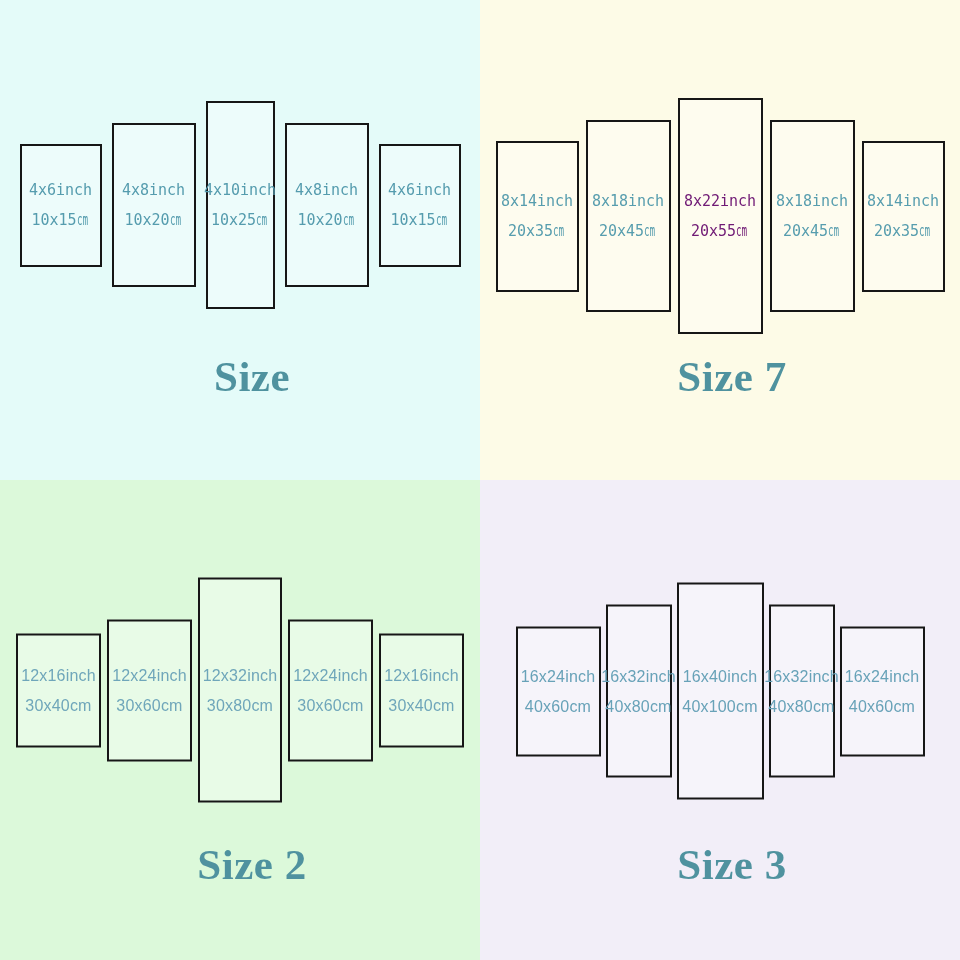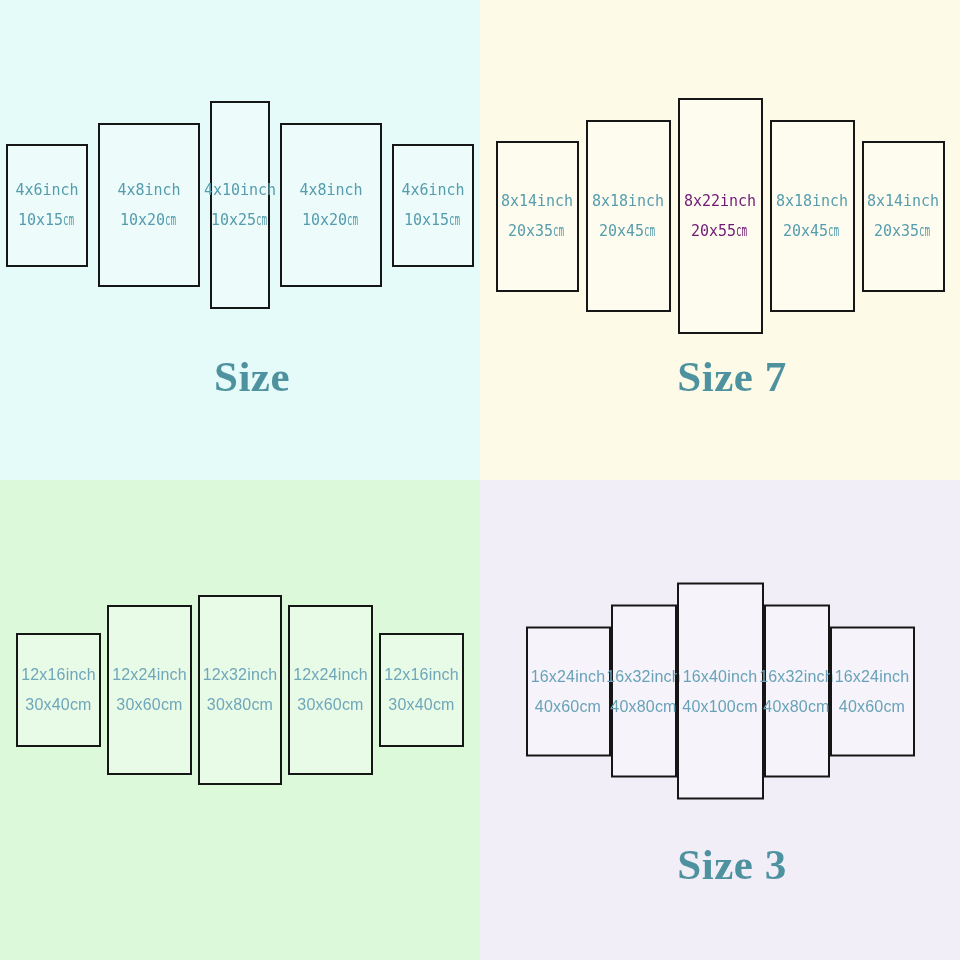--- a/index.html
+++ b/index.html
@@ -20,34 +20,34 @@
   .q3 .panel-label,.q4 .panel-label{font-family:"Liberation Sans",sans-serif;font-size:16px;letter-spacing:0.2px;}
 
   .title{position:absolute;left:0;width:100%;margin:12px;text-align:center;
          font-family:"Liberation Serif",serif;font-weight:700;font-size:43px;letter-spacing:0.5px;}
   .q1 .title,.q2 .title{top:340px;}
   .q3 .title,.q4 .title{top:348px;}
 
   
   .q1 .panels{top:205px;gap:10px;}
   .q1 .p1,.q1 .p5{width:82px;height:123px;}
-  .q1 .p2,.q1 .p4{width:102px;height:164px;}
-  .q1 .p3{width:60px;height:208px;}
+  .q1 .p2,.q1 .p4{width:84px;height:164px;}
+  .q1 .p3{width:69px;height:208px;}
 
   .q2 .panels{top:216px;gap:7px;}
   .q2 .p1,.q2 .p5{width:83px;height:151px;}
   .q2 .p2,.q2 .p4{width:85px;height:192px;}
   .q2 .p3{width:85px;height:236px;}
 
   .q3 .panels{top:210px;gap:6px;}
   .q3 .p1,.q3 .p5{width:85px;height:114px;}
-  .q3 .p2,.q3 .p4{width:85px;height:170px;}
-  .q3 .p3{width:84px;height:190px;align-items:center;}
+  .q3 .p2,.q3 .p4{width:85px;height:142px;}
+  .q3 .p3{width:84px;height:225px;align-items:center;}
 
-  .q4 .panels{top:211px;}
+  .q4 .panels{top:211px;gap:5px;}
   .q4 .p1,.q4 .p5{width:85px;height:130px;}
   .q4 .p2,.q4 .p4{width:66px;height:173px;}
   .q4 .p3{width:87px;height:217px;}
 </style>
 </head>
 <body>
 
 <div class="sheet">
 
   <section class="quad q1" style="background-color: rgb(228, 251, 249);">
@@ -148,20 +148,21 @@
           <span class="line2"><span>30x60</span><span class="unit">cm</span></span>
         </div>
       </div>
       <div class="panel p5">
         <div class="panel-label" style="color: rgb(111, 166, 186);">
           <span class="line1">12x16inch</span>
           <span class="line2"><span>30x40</span><span class="unit">cm</span></span>
         </div>
       </div>
     </div>
+    <h2 class="title" style="color: rgb(79, 146, 159);">Size 2</h2>
   </section>
 
   <section class="quad q4" style="background-color: rgb(242, 238, 248);">
     <div class="panels">
       <div class="panel p1">
         <div class="panel-label" style="color: rgb(104, 162, 184);">
           <span class="line1">16x24inch</span>
           <span class="line2"><span>40x60</span><span class="unit">cm</span></span>
         </div>
       </div>

